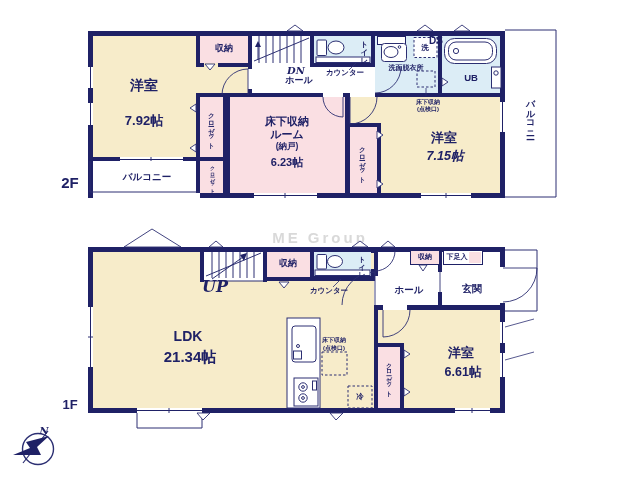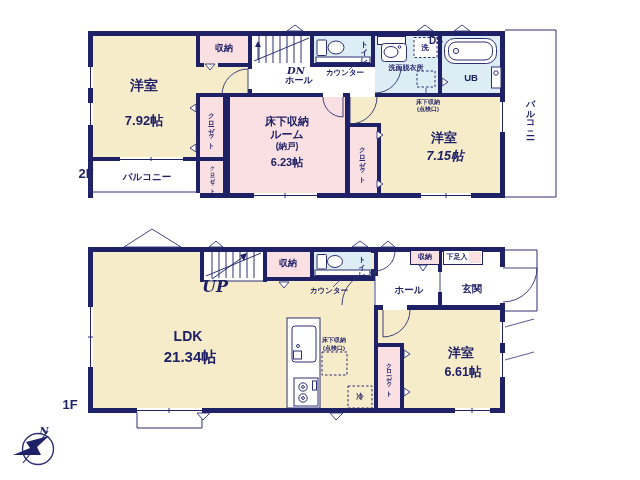--- a/index.html
+++ b/index.html
@@ -227,22 +227,23 @@
       <polygon points="454,31 462,25 470,31"></polygon>
       <polygon points="209,247 216,241 223,247"></polygon>
       <polygon points="352,247 360,241 368,247"></polygon>
       <polygon points="381,247 388,241 395,247"></polygon>
       <polygon points="124,247 152,229 181,247"></polygon>
       <polygon points="197,413 210,413 203,420"></polygon>
       <polygon points="330,413 343,413 336,420"></polygon>
     </g>
   </svg>
 
-
-  <div class="lbl" style="left:70px;top:174px;font-size:13px;margin-left:16px;">2F</div>
+  <div class="wm" style="left:320px;top:237px;">ME Group</div>
+
+  <div class="lbl" style="left:70px;top:183px;font-size:15px;">2F</div>
   <div class="lbl" style="left:144px;top:86px;font-size:14px;">洋室</div>
   <div class="lbl" style="left:144px;top:121px;font-size:13px;">7.92帖</div>
   <div class="lbl" style="left:224px;top:49px;font-size:9px;">収納</div>
   <div class="lbl serif" style="left:296px;top:70px;font-size:10px;">DN</div>
   <div class="lbl" style="left:299px;top:81px;font-size:9px;">ホール</div>
   <div class="vlbl" style="left:364px;top:48px;font-size:7.5px;">トイレ</div>
   <div class="lbl" style="left:345px;top:73px;font-size:7.5px;font-weight:600;">カウンター</div>
   <div class="lbl" style="left:412px;top:40px;font-size:10px;margin-left:24px;">DS</div>
   <div class="lbl" style="left:425px;top:48px;font-size:7.5px;">洗</div>
   <div class="lbl" style="left:406px;top:68px;font-size:7px;font-weight:600;">洗面脱衣所</div>

